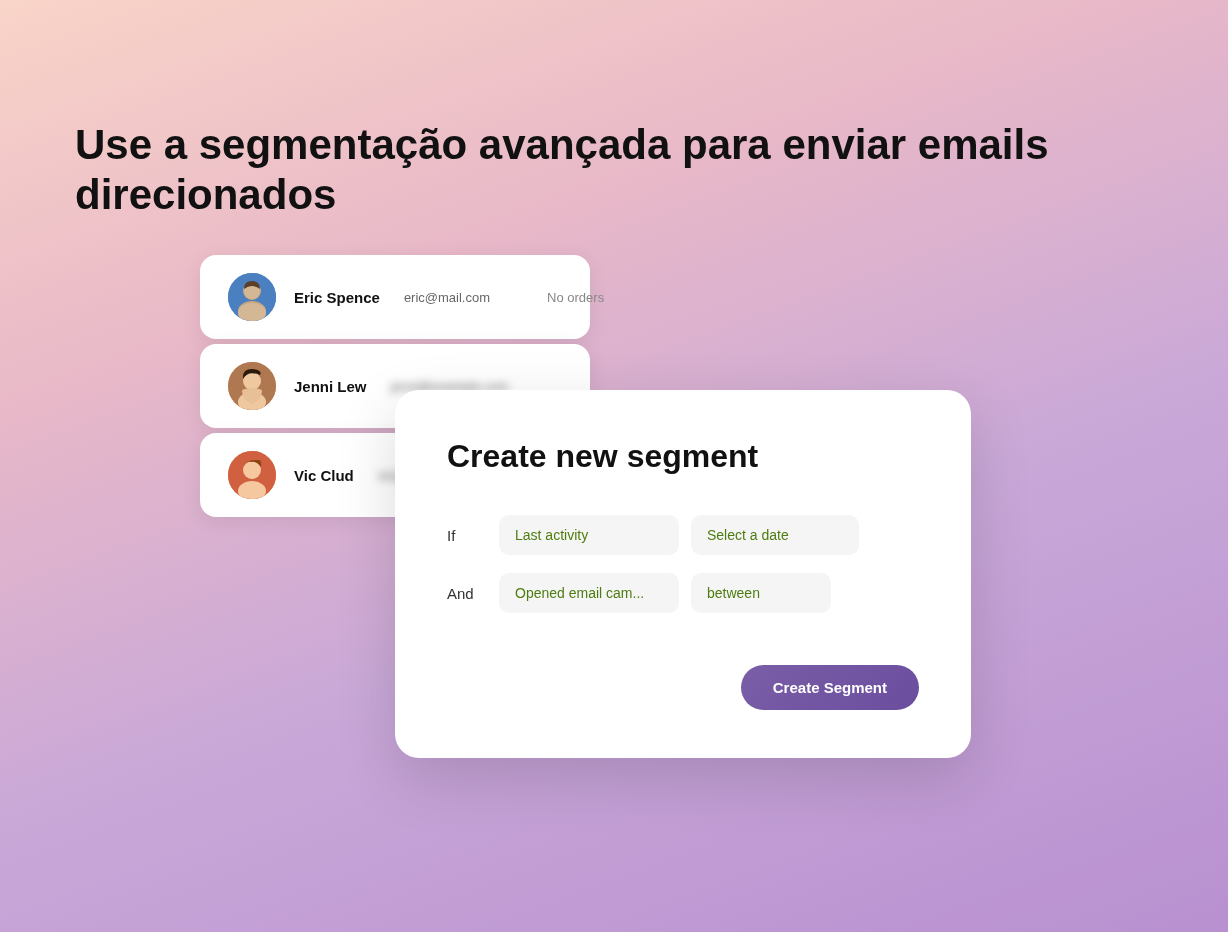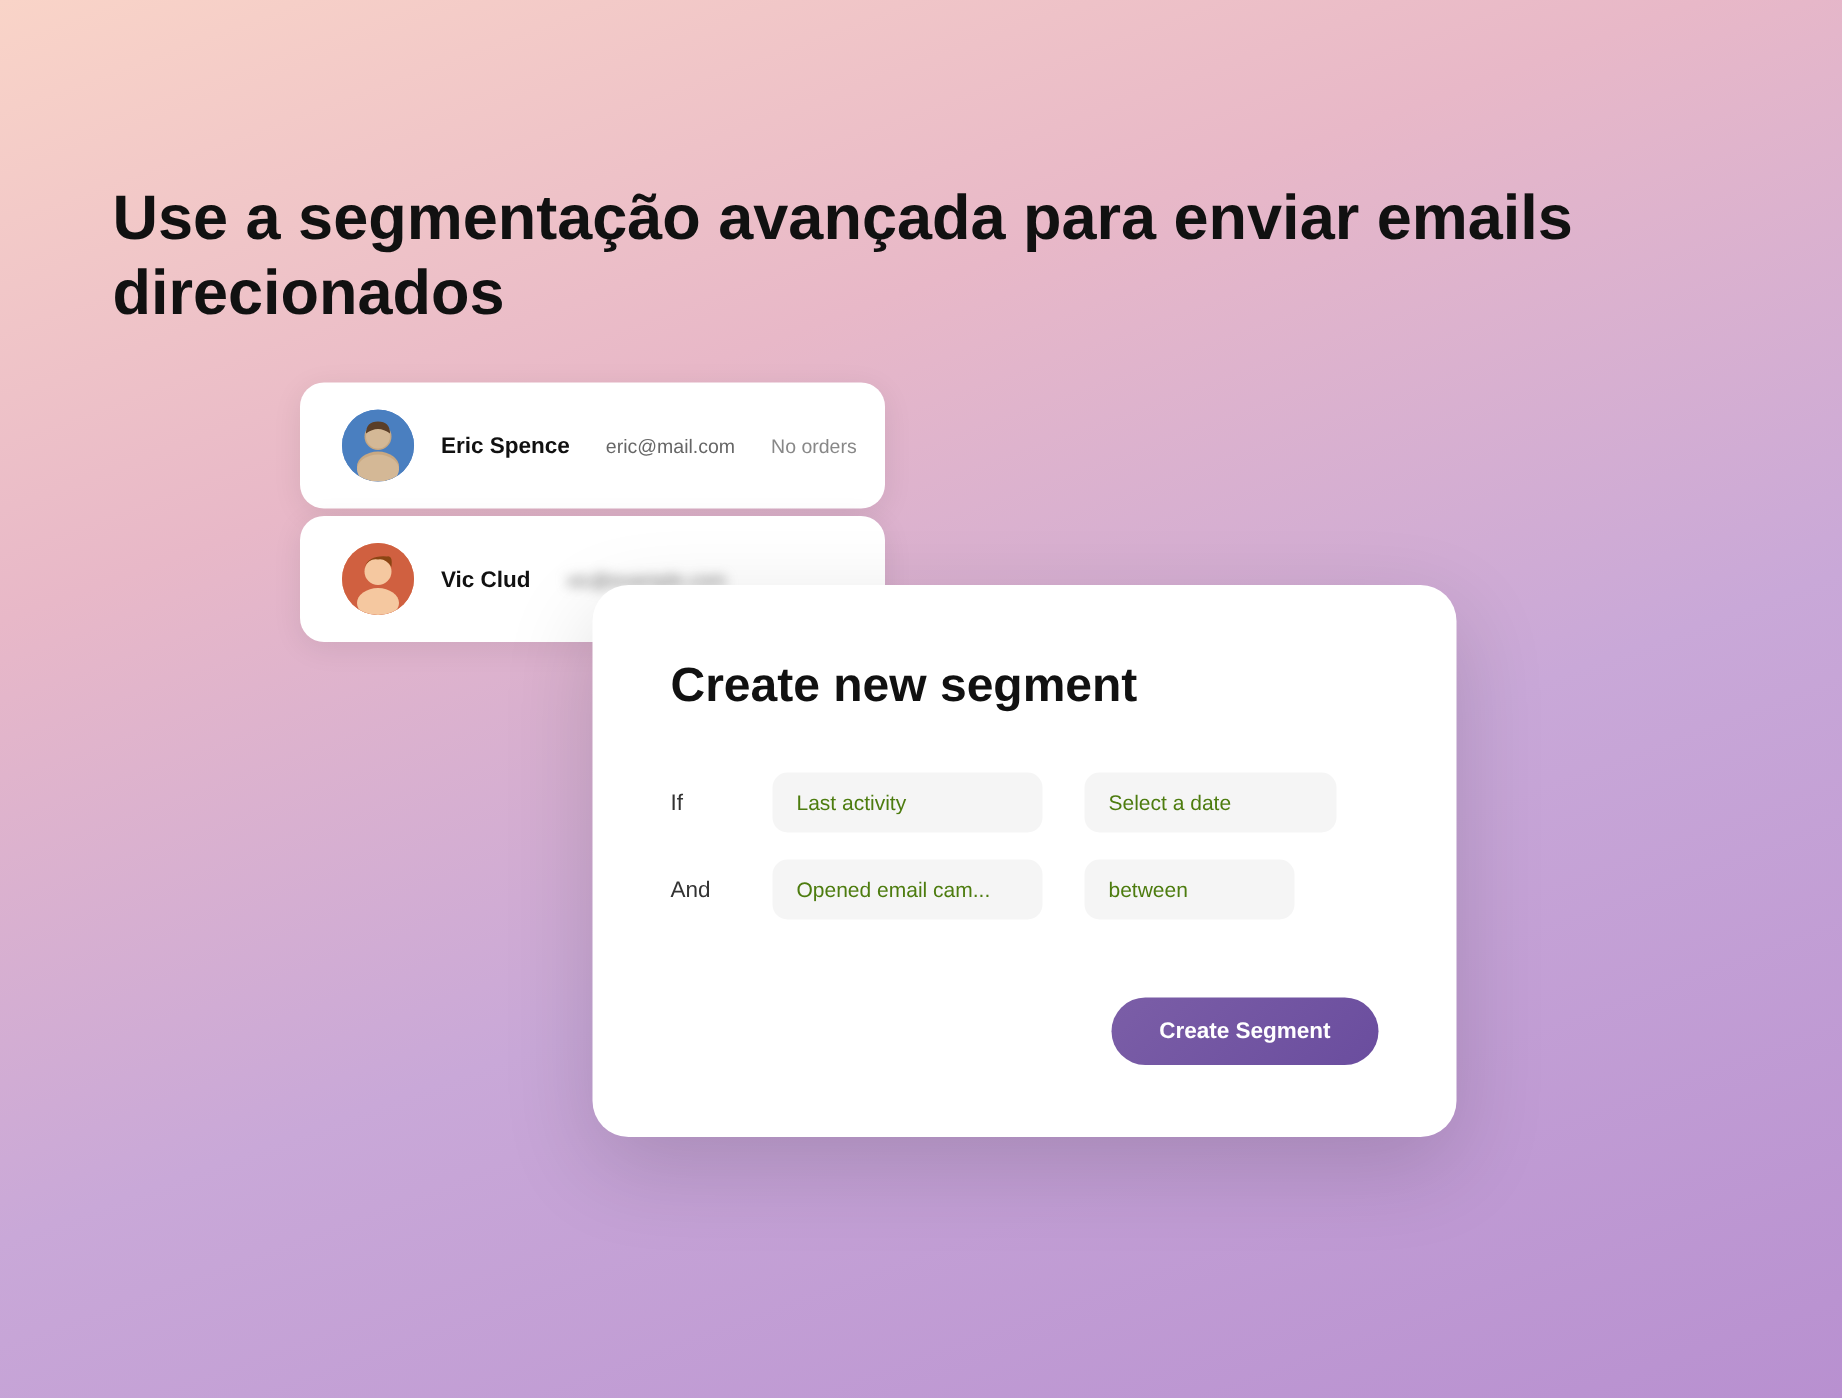--- a/index.html
+++ b/index.html
@@ -94,20 +94,21 @@
     .user-email {
       font-size: 13px;
       color: #666;
       white-space: nowrap;
     }
 
     .user-status {
       font-size: 13px;
       color: #888;
       white-space: nowrap;
+      margin-left: 33px;
     }
 
     
     .blurred-email {
       font-size: 13px;
       color: #666;
       filter: blur(4px);
       white-space: nowrap;
     }
 
@@ -134,21 +135,21 @@
     .form-rows {
       display: flex;
       flex-direction: column;
       gap: 18px;
       margin-bottom: 36px;
     }
 
     .form-row {
       display: flex;
       align-items: center;
-      gap: 28px;
+      gap: 12px;
     }
 
     .row-label {
       font-size: 15px;
       color: #333;
       width: 40px;
       flex-shrink: 0;
     }
 
     .form-field {
@@ -205,20 +206,35 @@
         <ellipse cx="24" cy="40" rx="14" ry="10" fill="#d4b896"></ellipse>
       </svg>
     </div>
     <div class="user-info">
       <span class="user-name">Eric Spence</span>
       <span class="user-email">eric@mail.com</span>
       <span class="user-status">No orders</span>
     </div>
   </div>
 
+  <div class="user-card">
+    <div class="avatar avatar-jenni">
+      <svg viewBox="0 0 48 48" xmlns="http://www.w3.org/2000/svg">
+        <rect width="48" height="48" fill="#b07850"></rect>
+        <circle cx="24" cy="19" r="9" fill="#f0c8a0"></circle>
+        <path d="M15 17 Q20 8 32 13 Q35 8 24 7 Q14 7 15 17Z" fill="#2a1a0a"></path>
+        <ellipse cx="24" cy="40" rx="14" ry="10" fill="#f0c8a0"></ellipse>
+        <path d="M14 28 Q24 24 34 28 Q34 38 24 42 Q14 38 14 28Z" fill="#e8c098"></path>
+      </svg>
+    </div>
+    <div class="user-info">
+      <span class="user-name">Jenni Lew</span>
+      <span class="blurred-email">jenni@example.com</span>
+    </div>
+  </div>
 
   <div class="user-card">
     <div class="avatar avatar-vic">
       <svg viewBox="0 0 48 48" xmlns="http://www.w3.org/2000/svg">
         <rect width="48" height="48" fill="#d06040"></rect>
         <circle cx="24" cy="19" r="9" fill="#f5c8a0"></circle>
         <path d="M15 16 Q18 8 30 9 Q34 8 33 16 Q29 10 24 11 Q18 10 15 16Z" fill="#8b4513"></path>
         <ellipse cx="24" cy="40" rx="14" ry="10" fill="#f5c8a0"></ellipse>
       </svg>
     </div>

